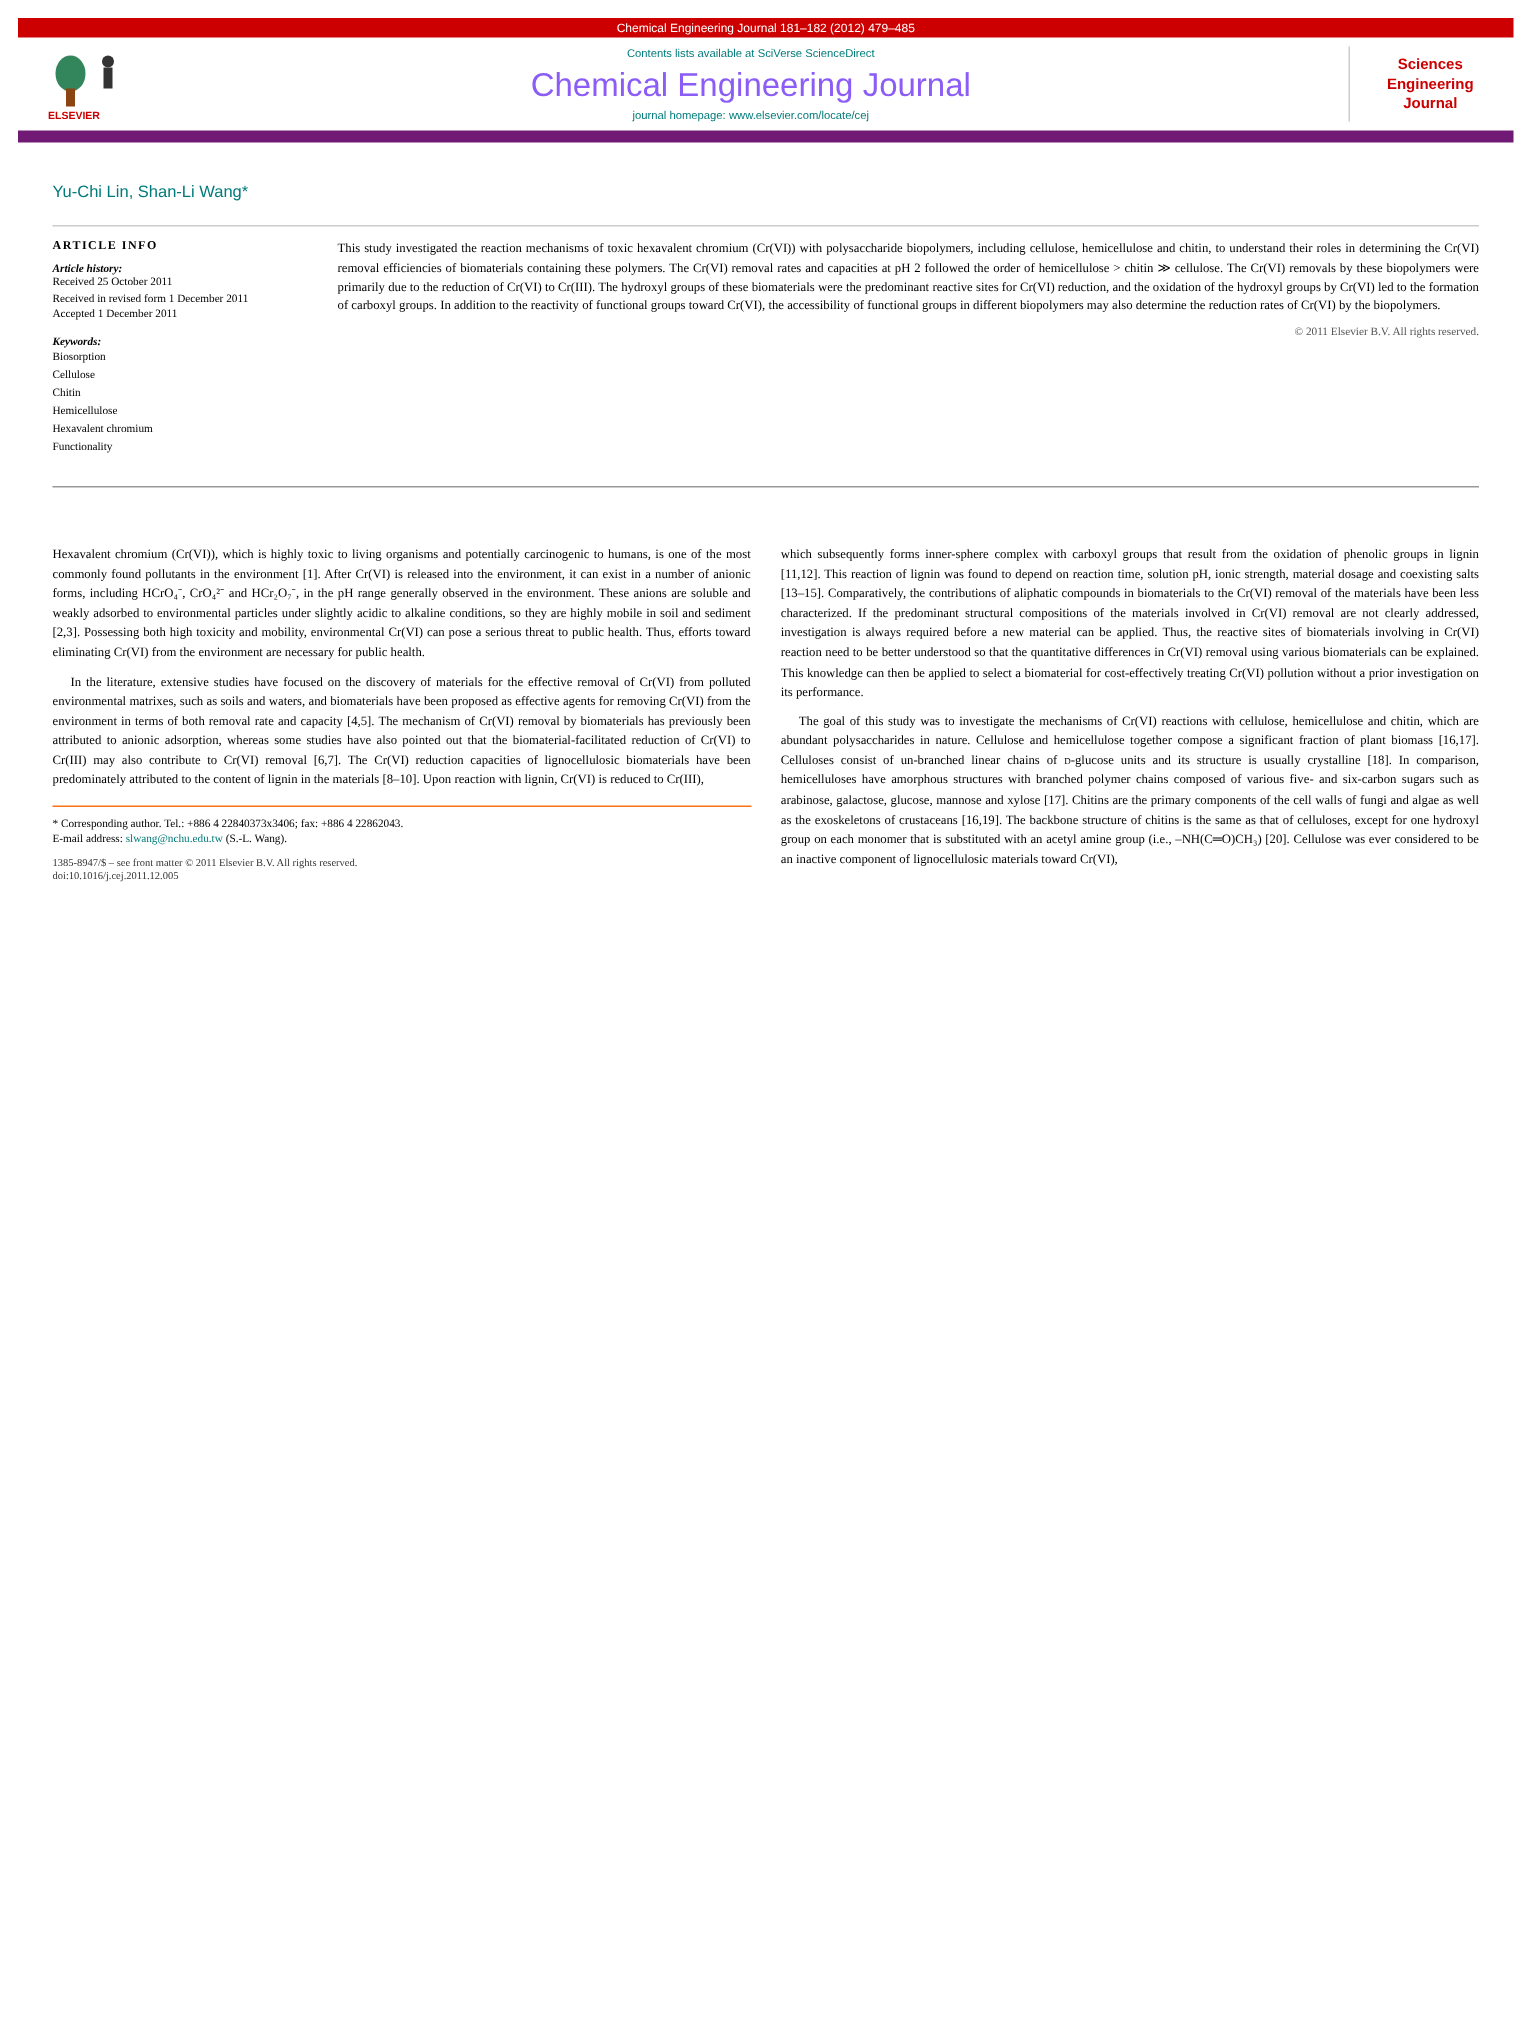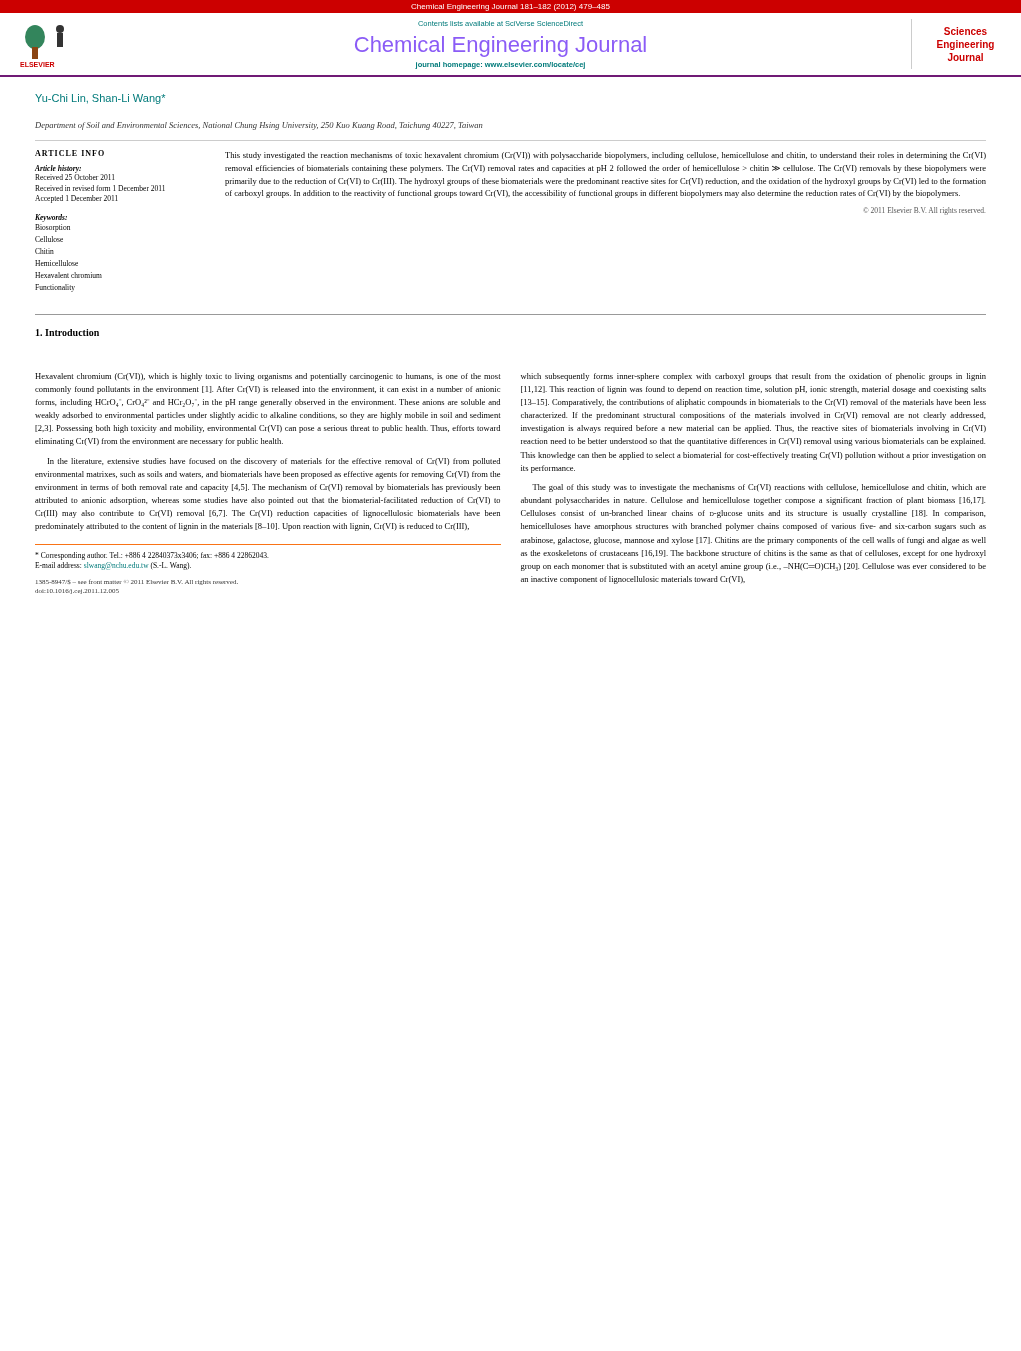--- a/index.html
+++ b/index.html
@@ -8,34 +8,34 @@
       font-size: 9.5px;
       color: #000;
       background: #fff;
       width: 1021px;
       min-height: 1351px;
     }
 
     
     .journal-header {
       background: #fff;
-      padding: 0;
+      padding: 12px;
     }
     .journal-top-bar {
       background: #c00;
       color: #fff;
       text-align: center;
       font-size: 8px;
       padding: 2px 0;
       font-family: Arial, sans-serif;
     }
     .journal-meta {
       display: flex;
       align-items: stretch;
-      border-bottom: 2px solid #701a75;
+      border-bottom: 8px solid #701a75;
       padding: 6px 10px;
     }
     .journal-logo-left {
       width: 80px;
       display: flex;
       align-items: center;
       justify-content: center;
     }
     .elsevier-logo {
       width: 70px;
@@ -56,21 +56,20 @@
       font-size: 22px;
       color: #8b5cf6;
       font-family: Arial, sans-serif;
       font-weight: normal;
       margin: 4px 0 2px 0;
     }
     .journal-homepage {
       font-size: 7.5px;
       color: #666;
       font-family: Arial, sans-serif;
-      font-weight: bold;
     }
     .journal-homepage span { color: #007a7a; }
     .journal-logo-right {
       width: 100px;
       display: flex;
       align-items: center;
       justify-content: center;
       flex-direction: column;
       border-left: 1px solid #ccc;
       padding-left: 8px;
@@ -249,21 +248,20 @@
   </div>
 </div>
 
 <div class="article-body">
 
 
   <div class="article-authors">
     <span>Yu-Chi Lin, Shan-Li Wang*</span>
   </div>
 
-  <div class="article-affiliation">Department of Soil and Environmental Sciences, National Chung Hsing University, 250 Kuo Kuang Road, Taichung 40227, Taiwan</div>
 
   <hr class="divider">
 
   <div class="two-col">
 
     <div class="article-info">
       <div class="article-info-title">ARTICLE INFO</div>
 
       <div class="info-section">
         <div class="info-label">Article history:</div>
@@ -286,23 +284,20 @@
     </div>
 
     <div class="abstract-section">
       <div class="abstract-text">This study investigated the reaction mechanisms of toxic hexavalent chromium (Cr(VI)) with polysaccharide biopolymers, including cellulose, hemicellulose and chitin, to understand their roles in determining the Cr(VI) removal efficiencies of biomaterials containing these polymers. The Cr(VI) removal rates and capacities at pH 2 followed the order of hemicellulose &gt; chitin ≫ cellulose. The Cr(VI) removals by these biopolymers were primarily due to the reduction of Cr(VI) to Cr(III). The hydroxyl groups of these biomaterials were the predominant reactive sites for Cr(VI) reduction, and the oxidation of the hydroxyl groups by Cr(VI) led to the formation of carboxyl groups. In addition to the reactivity of functional groups toward Cr(VI), the accessibility of functional groups in different biopolymers may also determine the reduction rates of Cr(VI) by the biopolymers.</div>
       <div class="copyright">© 2011 Elsevier B.V. All rights reserved.</div>
     </div>
   </div>
 
   <hr class="section-divider">
 
-  <div class="section-heading">
-    <span>1.</span> <span>Introduction</span>
-  </div>
 
   <div class="body-two-col">
 
     <div class="body-col">
       <p class="no-indent">
         Hexavalent chromium (Cr(VI)), which is highly toxic to living organisms and potentially carcinogenic to humans, is one of the most commonly found pollutants in the environment [1]. After Cr(VI) is released into the environment, it can exist in a number of anionic forms, including HCrO₄⁻, CrO₄²⁻ and HCr₂O₇⁻, in the pH range generally observed in the environment. These anions are soluble and weakly adsorbed to environmental particles under slightly acidic to alkaline conditions, so they are highly mobile in soil and sediment [2,3]. Possessing both high toxicity and mobility, environmental Cr(VI) can pose a serious threat to public health. Thus, efforts toward eliminating Cr(VI) from the environment are necessary for public health.
       </p>
       <p>
         In the literature, extensive studies have focused on the discovery of materials for the effective removal of Cr(VI) from polluted environmental matrixes, such as soils and waters, and biomaterials have been proposed as effective agents for removing Cr(VI) from the environment in terms of both removal rate and capacity [4,5]. The mechanism of Cr(VI) removal by biomaterials has previously been attributed to anionic adsorption, whereas some studies have also pointed out that the biomaterial-facilitated reduction of Cr(VI) to Cr(III) may also contribute to Cr(VI) removal [6,7]. The Cr(VI) reduction capacities of lignocellulosic biomaterials have been predominately attributed to the content of lignin in the materials [8–10]. Upon reaction with lignin, Cr(VI) is reduced to Cr(III),
       </p>

